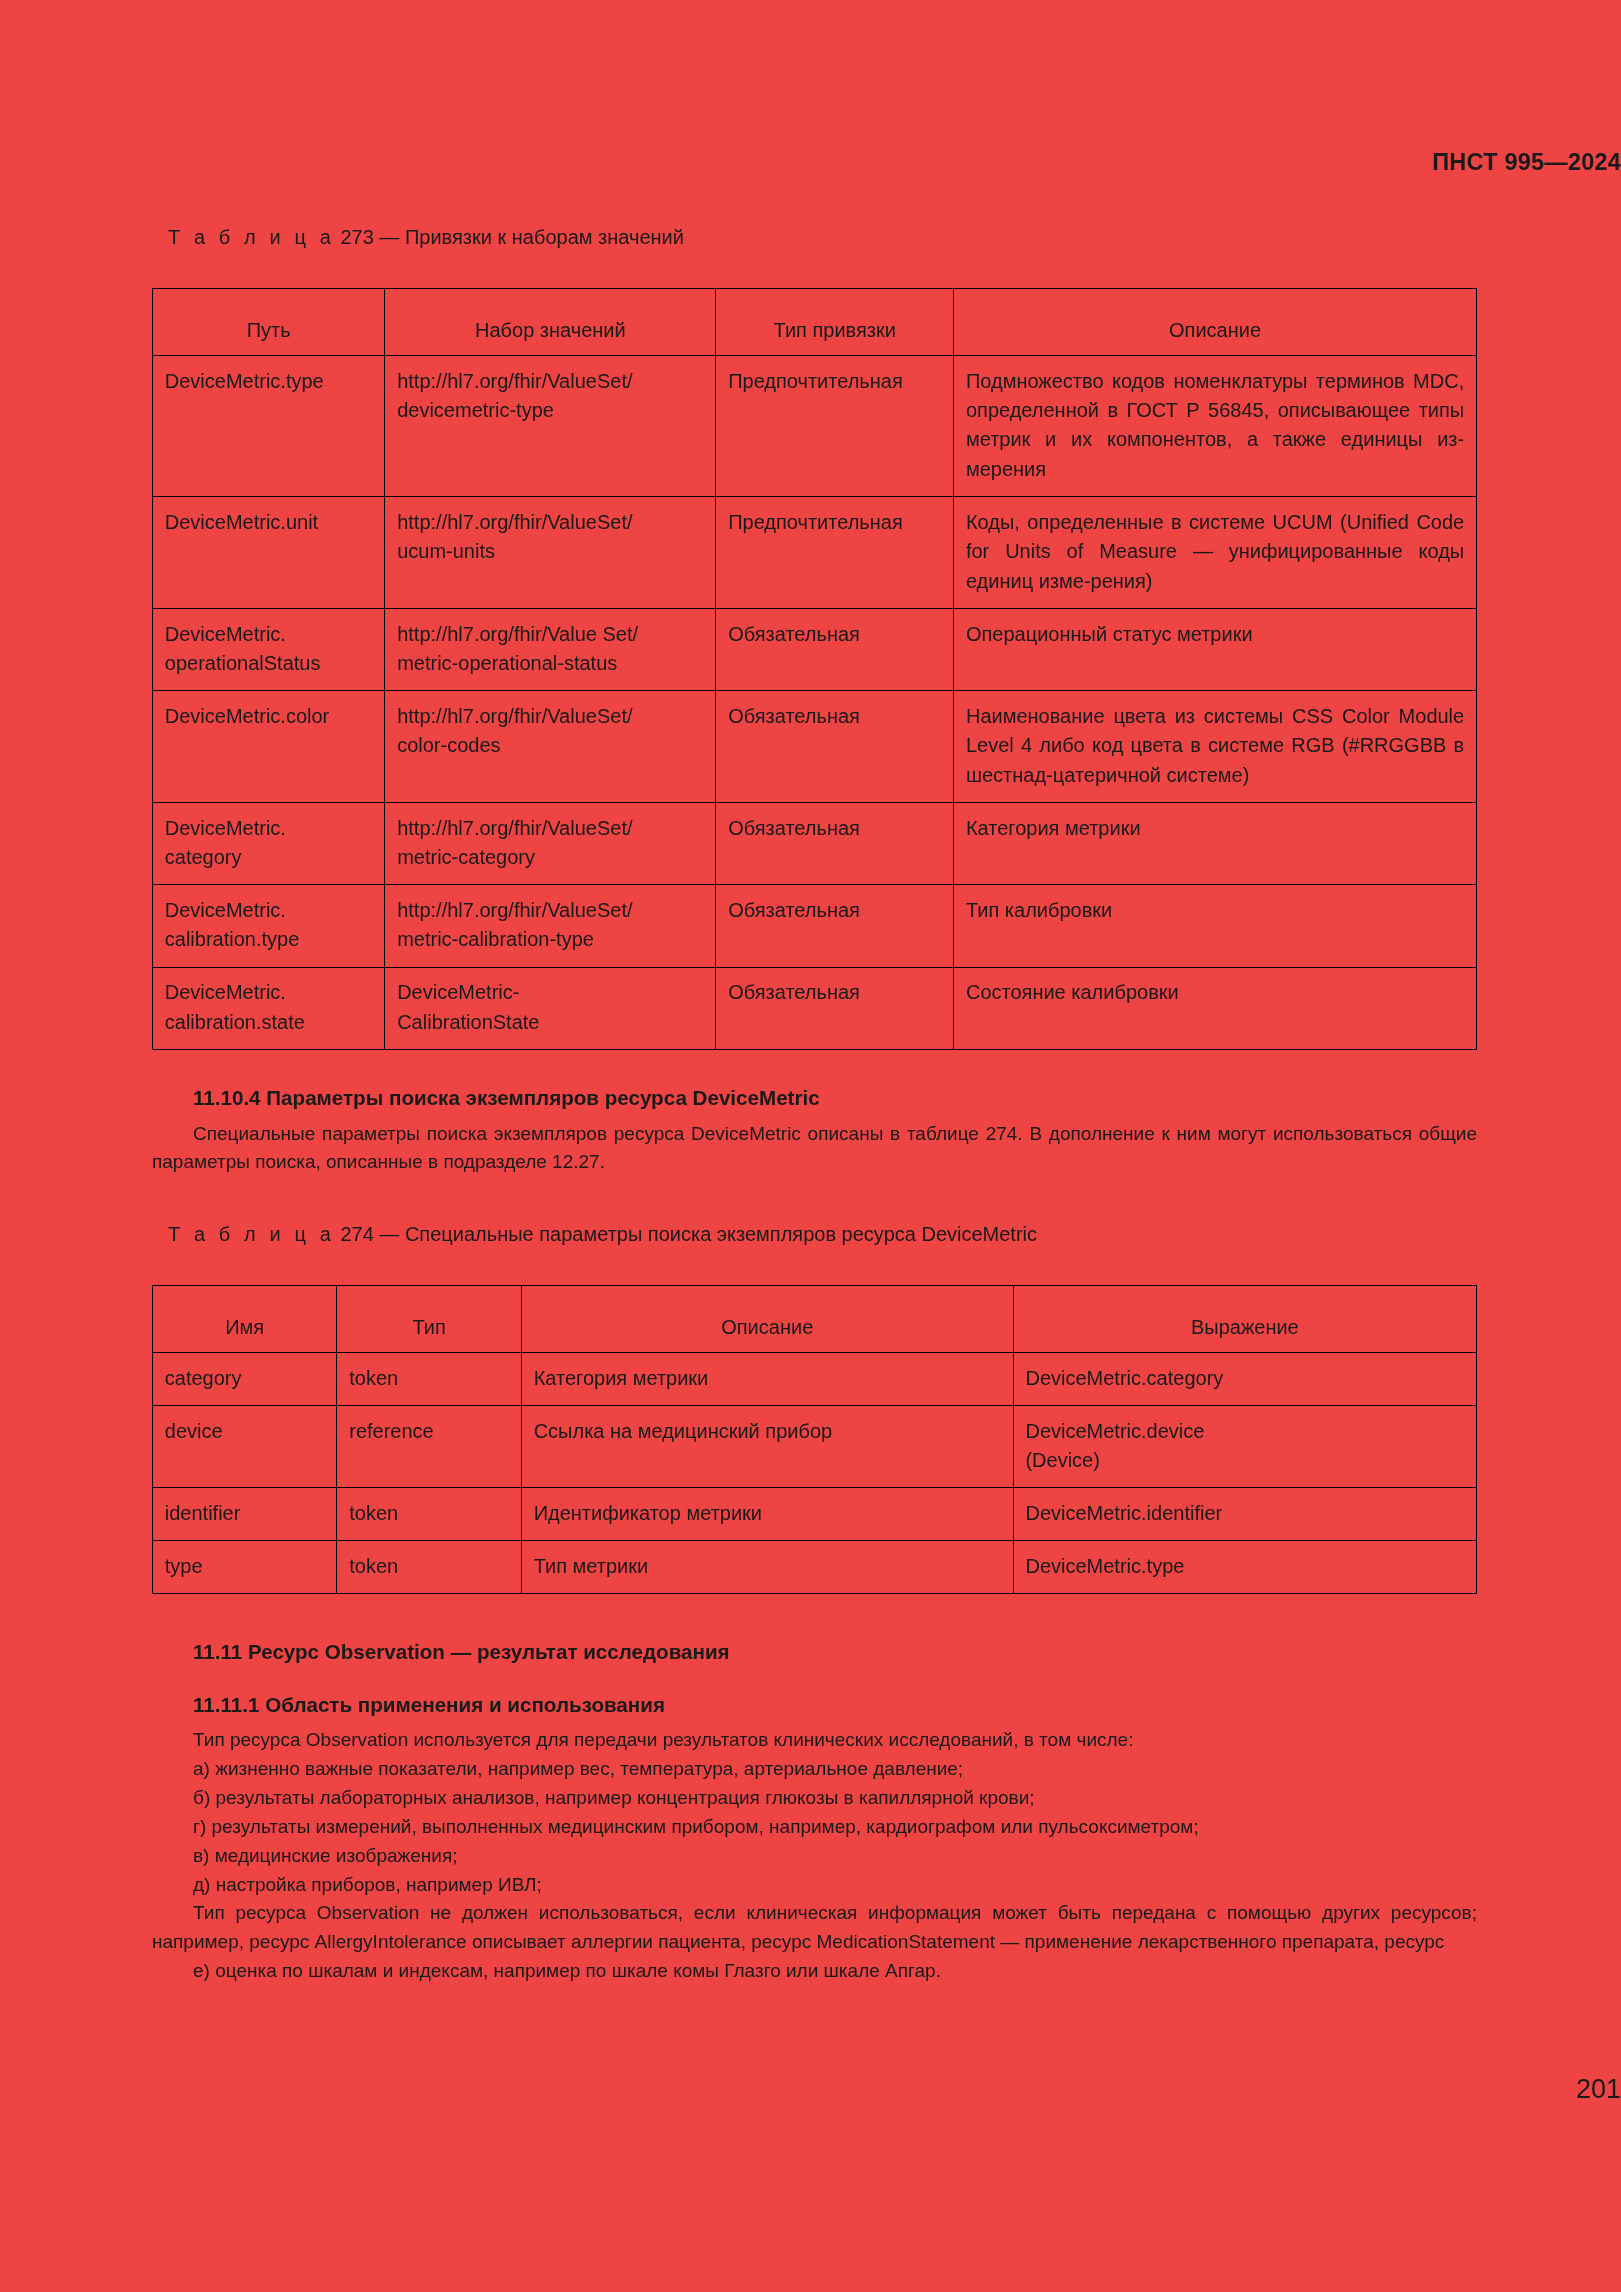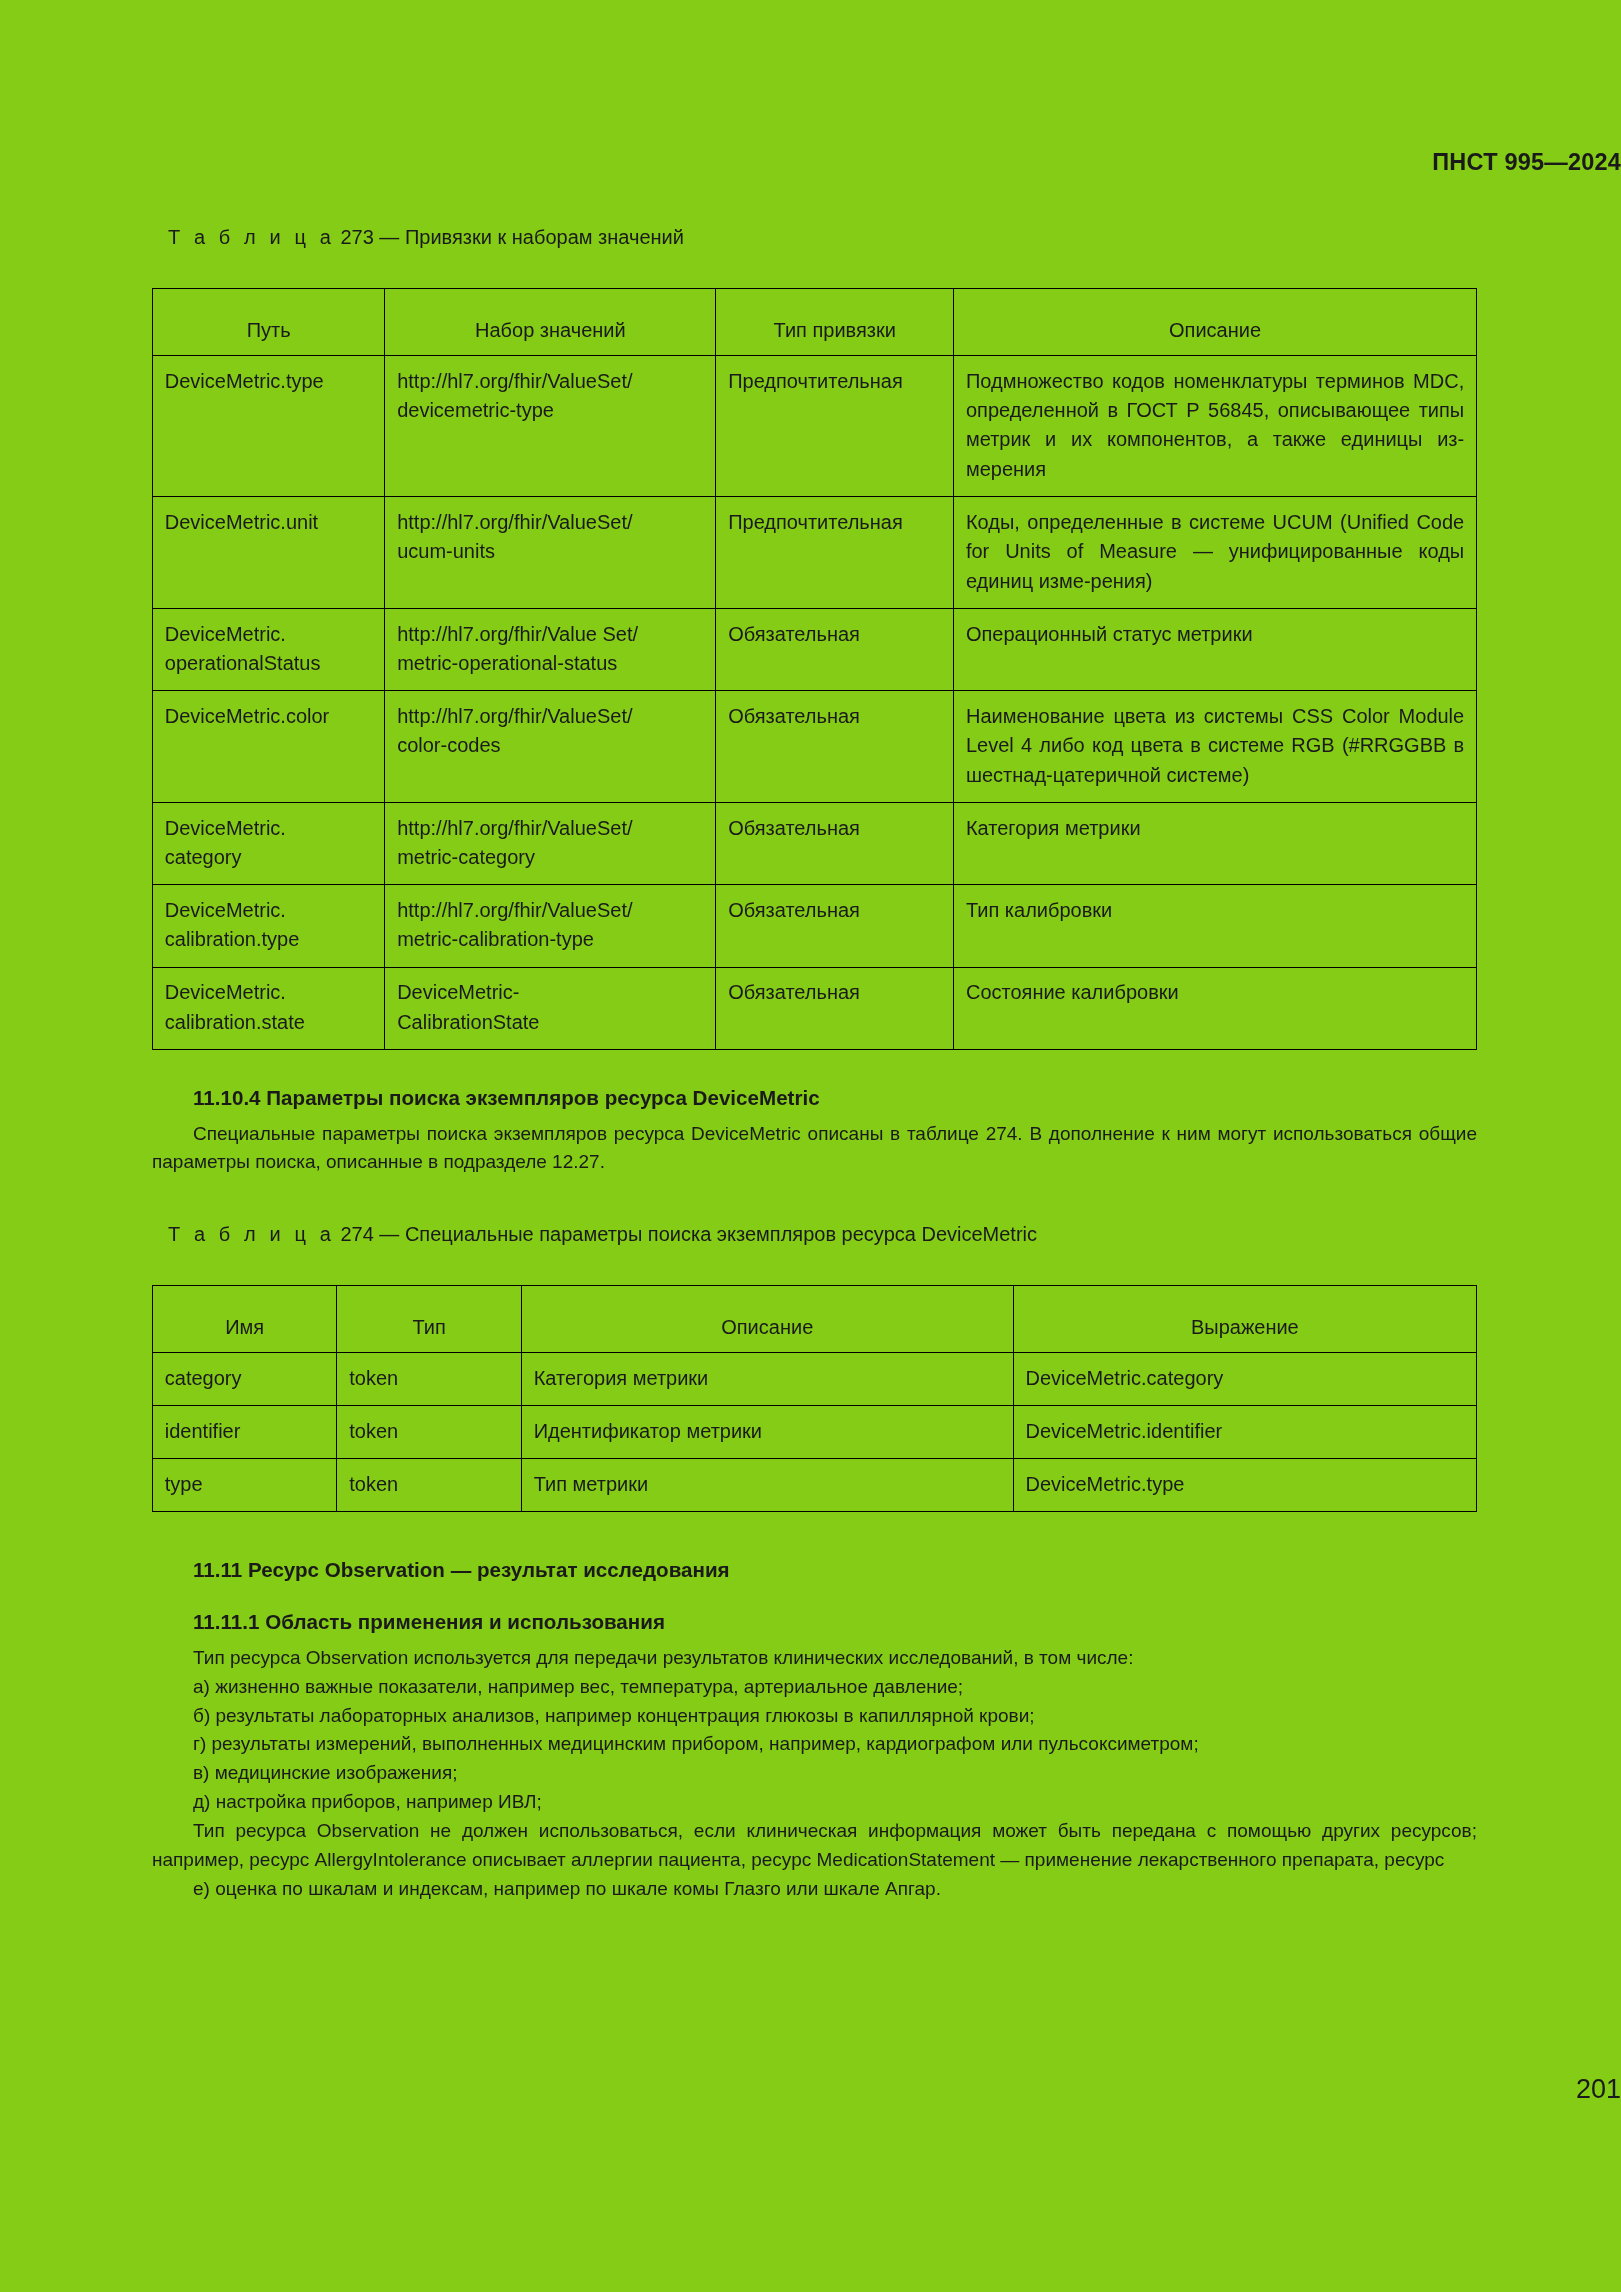--- a/index.html
+++ b/index.html
@@ -9,21 +9,21 @@
   }
   body {
     font-family: "Liberation Sans", sans-serif;
     color: #1a1a1a;
   }
   .page {
     position: relative;
     width: 1621px;
     height: 2293px;
     margin: 0 auto;
-    background: #84cc16;
+    background: #ef4444;
     box-sizing: border-box;
     overflow: hidden;
   }
   .content {
     position: absolute;
     left: 152px;
     top: 0;
     width: 1325px;
   }
 
@@ -264,20 +264,29 @@
           <th>Описание</th>
           <th>Выражение</th>
         </tr>
       </thead>
       <tbody>
         <tr>
           <td>category</td>
           <td>token</td>
           <td>Категория метрики</td>
           <td>DeviceMetric.category</td>
+        </tr>
+        <tr>
+          <td>device</td>
+          <td>reference</td>
+          <td>Ссылка на медицинский прибор</td>
+          <td>
+            <span class="cell-line">DeviceMetric.device</span>
+            <span class="cell-line">(Device)</span>
+          </td>
         </tr>
         <tr>
           <td>identifier</td>
           <td>token</td>
           <td>Идентификатор метрики</td>
           <td>DeviceMetric.identifier</td>
         </tr>
         <tr>
           <td>type</td>
           <td>token</td>

